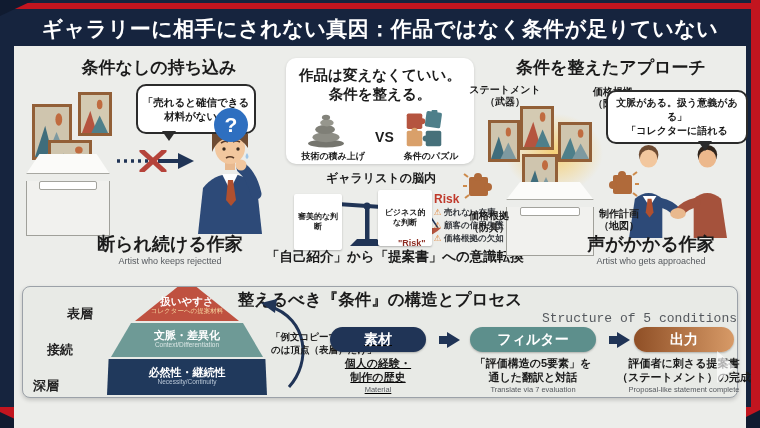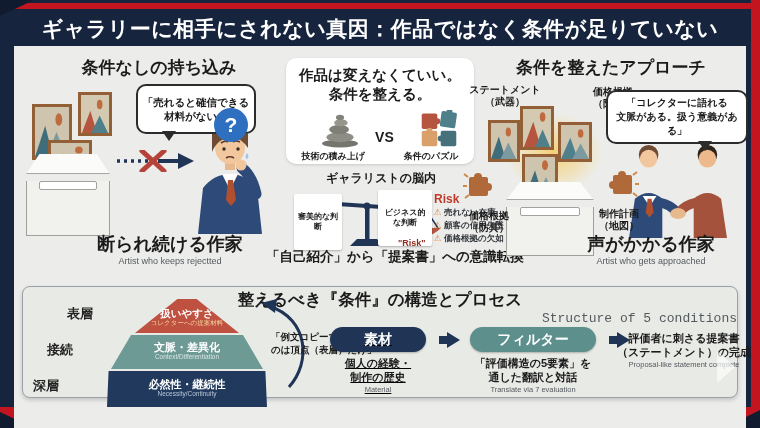--- a/index.html
+++ b/index.html
@@ -29,21 +29,21 @@
   
   .pedestal{position:absolute;}
   .ped-top{height:26%;background:#fbfbf9;border-bottom:1px solid #a8a8a2;clip-path:polygon(16% 0,84% 0,100% 100%,0 100%);}
   .ped-front{height:74%;background:#f1f1ee;border:1.5px solid #a0a09a;border-top:none;box-sizing:border-box;}
   .ped-slot{margin:7px auto 0;width:68%;height:7px;background:#fff;border:1px solid #a3a39d;border-radius:2px;}
   .q-circle{position:absolute;width:34px;height:34px;border-radius:50%;background:#2e6fc0;color:#fff;font-size:21px;font-weight:700;display:flex;align-items:center;justify-content:center;z-index:4;}
   
   .card{position:absolute;background:#fff;border-radius:10px;box-shadow:0 1px 3px rgba(0,0,0,0.15);}
   .card-title{font-size:14.5px;font-weight:700;color:#1b1b1b;text-align:center;line-height:19px;margin-top:8px;}
   .card-row{display:flex;align-items:flex-end;justify-content:center;gap:10px;margin-top:6px;}
-  .card-item{display:flex;flex-direction:column;align-items:flex-end;}
+  .card-item{display:flex;flex-direction:column;align-items:flex-start;}
   .card-item-label{font-size:9px;font-weight:700;color:#1b1b1b;margin-top:2px;white-space:nowrap;}
   .vs{font-size:14px;font-weight:700;color:#1b1b1b;margin-bottom:18px;}
   .sub-h{font-size:12px;font-weight:700;color:#1b1b1b;text-align:center;white-space:nowrap;}
   .chip{position:absolute;background:#fff;box-shadow:0 1px 2px rgba(0,0,0,0.25);font-size:8px;font-weight:700;color:#1b1b1b;text-align:center;line-height:10px;padding:18px 3px;border-radius:2px;}
   .risk-tag{position:absolute;font-size:9px;font-weight:700;color:#8d2b20;}
   .risk-h{font-size:12px;font-weight:700;color:#c0392b;}
   .risk-item{font-size:8.5px;font-weight:700;color:#33373c;line-height:13px;white-space:nowrap;}
   .warn{color:#e07b2a;font-size:8.5px;}
   .shift-note{font-size:13.5px;font-weight:700;color:#1b1b1b;text-align:center;white-space:nowrap;}
   
@@ -284,22 +284,22 @@
         <div>価格根拠</div>
         <div>（防具）</div>
       </div>
       <div class="tag" style="left:130px;top:124px;width:62px;">
         <div>制作計画</div>
         <div>（地図）</div>
       </div>
     </div>
 
     <div class="bubble tail-right" style="left:592px;top:44px;width:138px;height:50px;font-size:10px;">
+      <span>文脈がある。扱う意義がある」</span>
       <span>「コレクターに語れる</span>
-      <span>文脈がある。扱う意義がある」</span>
     </div>
 
     <svg class="abs" style="left:598px;top:96px;" width="132" height="96" viewBox="0 0 132 98">
       <circle cx="36" cy="13" r="10" fill="#6e4b32"></circle>
         <circle cx="36" cy="17" r="9" fill="#f2c79e"></circle>
       <circle cx="96" cy="13" r="10" fill="#2f241c"></circle>
         <circle cx="96" cy="17" r="9" fill="#ecb88c"></circle>
       <path d="M16,98 L22,58 Q36,46 50,58 L50,98 Z" fill="#2d4a78"></path>
       <path d="M30,55 L37,66 L44,55 Z" fill="#ffffff"></path>
       <path d="M35,58 l4,0 l2,14 l-4,5 l-4,-5 z" fill="#b0502f"></path>
@@ -313,21 +313,21 @@
     <div class="abs caption-en" style="left:542px;top:210px;width:190px;">Artist who gets approached</div>
 
     <div class="bpanel">
       <div class="bp-h">整えるべき『条件』の構造とプロセス</div>
       <div class="bp-sub">Structure of 5 conditions</div>
 
       <div class="side-label" style="left:44px;top:18px;">表層</div>
       <div class="side-label" style="left:24px;top:54px;">接続</div>
       <div class="side-label" style="left:10px;top:90px;">深層</div>
 
-      <div class="abs" style="left:84px;top:12px;width:160px;height:108px;">
+      <div class="abs" style="left:84px;top:0;width:160px;height:108px;">
         <div class="tier" style="top:0;height:34px;background:#bf5140;clip-path:polygon(44% 0,56% 0,82.5% 100%,17.5% 100%);"></div>
         <div class="tier" style="top:36px;height:34px;background:#6e9a96;clip-path:polygon(15% 0,85% 0,97.5% 100%,2.5% 100%);"></div>
         <div class="tier" style="top:72px;height:36px;background:#20395c;clip-path:polygon(1% 0,99% 0,100% 100%,0 100%);"></div>
         <div class="tier-text" style="top:8px;">
           <div class="tier-title" style="font-size:10.5px;">扱いやすさ</div>
           <div class="tier-sub" style="color:#f6d7a0;">コレクターへの提案材料</div>
         </div>
         <div class="tier-text" style="top:42px;">
           <div class="tier-title">文脈・差異化</div>
           <div class="tier-sub" style="color:#d9e6e4;">Context/Differentiation</div>
@@ -359,20 +359,21 @@
       <div class="pcol" style="left:440px;top:40px;width:140px;">
         <div class="pill" style="width:126px;background:#5d8f8c;">フィルター</div>
         <div class="pdesc">
           <div>「評価構造の5要素」を</div>
           <div>通した翻訳と対話</div>
         </div>
         <div class="pen">Translate via 7 evaluation</div>
       </div>
       <div class="parrow" style="left:594px;top:45px;"></div>
       <div class="pcol" style="left:606px;top:40px;width:110px;">
+        <div class="pill" style="width:100px;background:linear-gradient(90deg,#8f4f26,#d79a67);">出力</div>
         <div class="pdesc">
           <div>評価者に刺さる提案書</div>
           <div>（ステートメント）の完成</div>
         </div>
         <div class="pen">Proposal-like statement complete</div>
       </div>
       <div class="chev"></div>
     </div>
   </div>
 </div>

